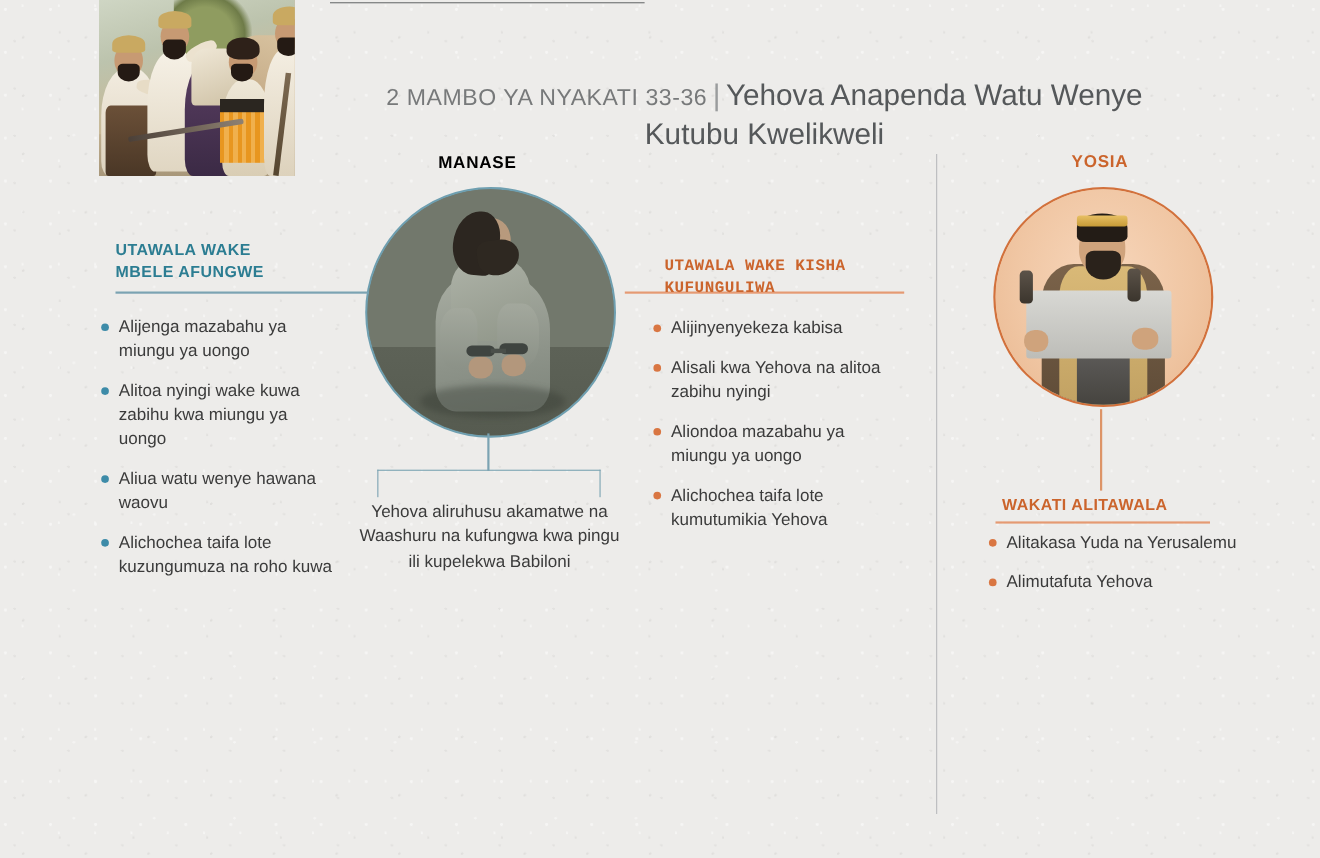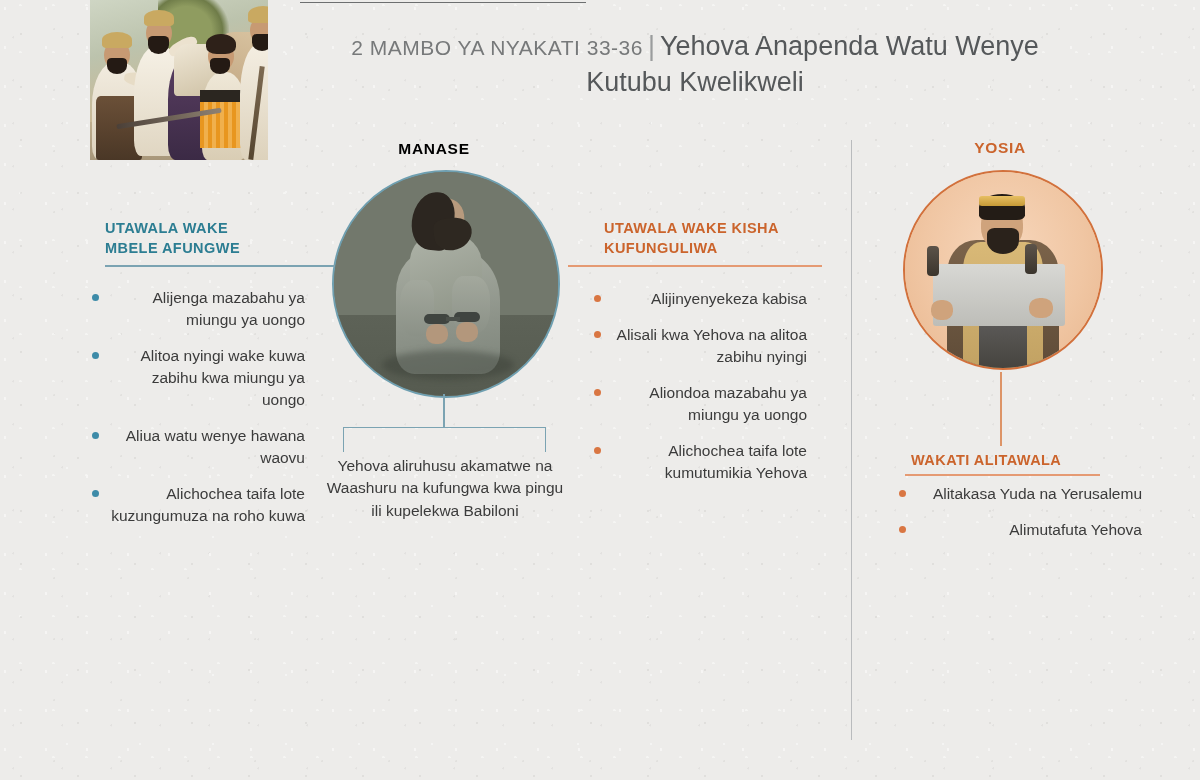--- a/index.html
+++ b/index.html
@@ -87,20 +87,21 @@
     letter-spacing: .5px;
     color: #77797a;
     font-weight: 400;
   }
   #title-sep { color:#9a9c9d; padding: 0 5px; }
   #page-title {
     font-size: 27px;
     color: #55585a;
     font-weight: 400;
     line-height: 1.34;
+    margin-top: 40px;
   }
   #title-line1 { display:inline; }
   #title-line2 { display:block; }
 
   
   .figure-name {
     position: absolute;
     font-size: 15.5px;
     font-weight: bold;
     letter-spacing: .7px;
@@ -177,37 +178,36 @@
 
   
   .col-heading {
     position: absolute;
     font-size: 14.5px;
     font-weight: bold;
     letter-spacing: .45px;
     line-height: 1.36;
   }
   #heading-before { left: 105px; top: 219px; width: 230px; color: #2c7d92; }
-  #heading-after  { left: 604px; top: 219px; width: 250px; color: #cb642c; }
+  #heading-after  { left: 604px; top: 233px; width: 250px; color: #cb642c; font-family: Liberation Mono, monospace; }
   #heading-reign  { left: 911px; top: 451px; width: 200px; color: #cb642c; }
 
   ul.bullets {
     position: absolute;
     margin: 0;
     padding: 0;
     list-style: none;
   }
   ul.bullets li {
     position: relative;
     padding-left: 18px;
     font-size: 15.5px;
     line-height: 1.42;
     color: #3b3b3b;
     margin-bottom: 14px;
-    text-align: right;
   }
   ul.bullets li::before {
     content: "";
     position: absolute;
     left: 2px; top: 7px;
     width: 7px; height: 7px;
     border-radius: 50%;
   }
   ul.teal li::before   { background: #3d8ba8; }
   ul.orange li::before { background: #d97642; }

